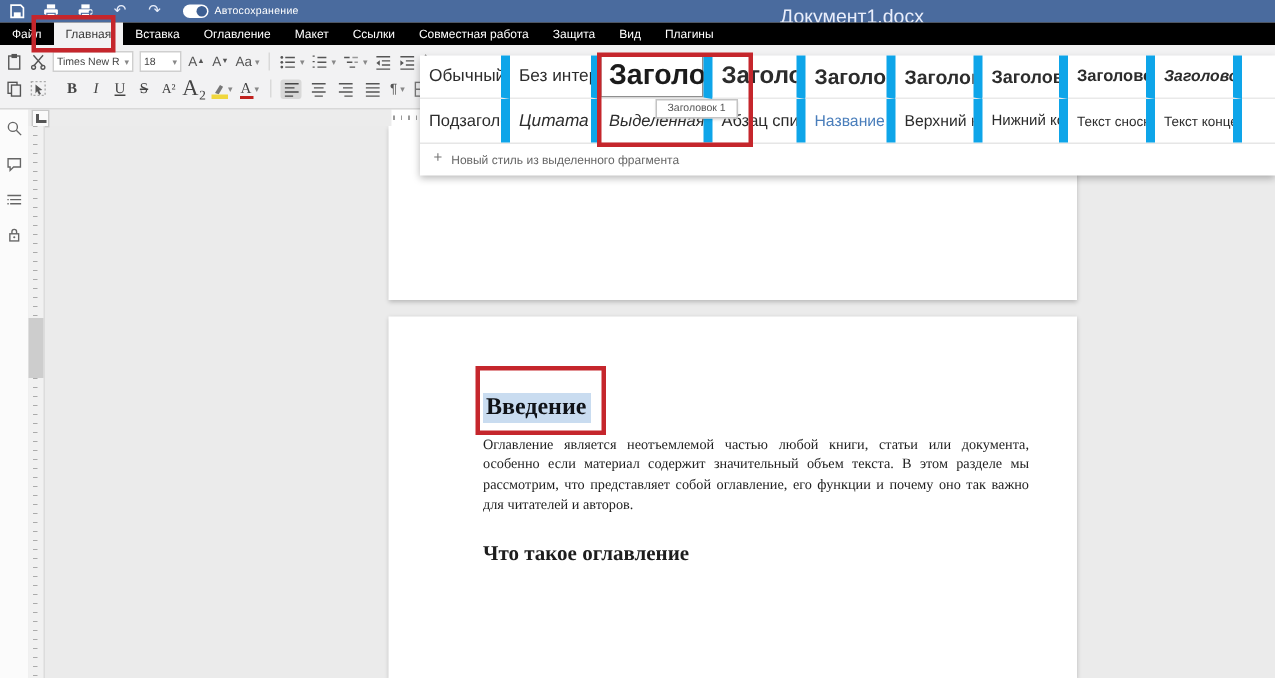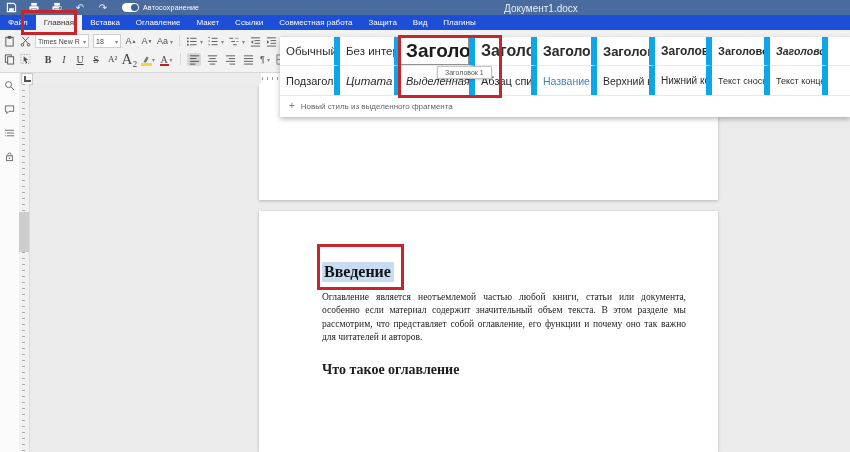--- a/index.html
+++ b/index.html
@@ -8,24 +8,24 @@
 
   
   .titlebar{position:absolute;left:0;top:0;width:850px;height:15px;background:#4a6b9e;
             display:flex;align-items:center;z-index:3}
   .tb-ico{width:14px;height:12px;margin-left:9px;display:flex;align-items:center;justify-content:center;cursor:pointer}
   .tb-ico:first-child{margin-left:4px}
   .tb-arrow{color:#e8eefb;font-size:10px;line-height:10px}
   .toggle{width:17px;height:9px;border-radius:5px;background:#fff;position:relative;margin-left:12px;cursor:pointer}
   .toggle::after{content:"";position:absolute;right:1px;top:1px;width:7px;height:7px;border-radius:50%;background:#3d5f93}
   .autosave-label{color:#fff;font-size:7px;margin-left:4px;letter-spacing:.2px}
-  .doc-title{position:absolute;left:504px;top:3px;color:#e9eefb;font-size:10px}
-
-  
-  .menubar{position:absolute;left:0;top:15px;width:850px;height:15px;background:#1d4ed8;
+  .doc-title{position:absolute;left:520px;top:3px;color:#e9eefb;font-size:13px}
+
+  
+  .menubar{position:absolute;left:0;top:15px;width:850px;height:15px;background:#000000;
            display:flex;align-items:stretch;font-size:8px;color:#fff;z-index:3}
   .menu-tab{padding:0 8px;display:flex;align-items:center;white-space:nowrap;cursor:pointer}
   .menu-tab.active{background:#f2f2f3;color:#3a3a3a}
 
   
   .toolbar{position:absolute;left:0;top:30px;width:850px;height:42px;background:#f2f2f3;
            border-bottom:1px solid #d8d8d8;z-index:2}
   .tb-row{position:absolute;left:3px;display:flex;align-items:center;gap:4px;height:14px}
   .tb-row1{top:4px}.tb-row2{top:22px}
   .ico{display:flex;align-items:center;justify-content:center;height:13px;min-width:12px;

